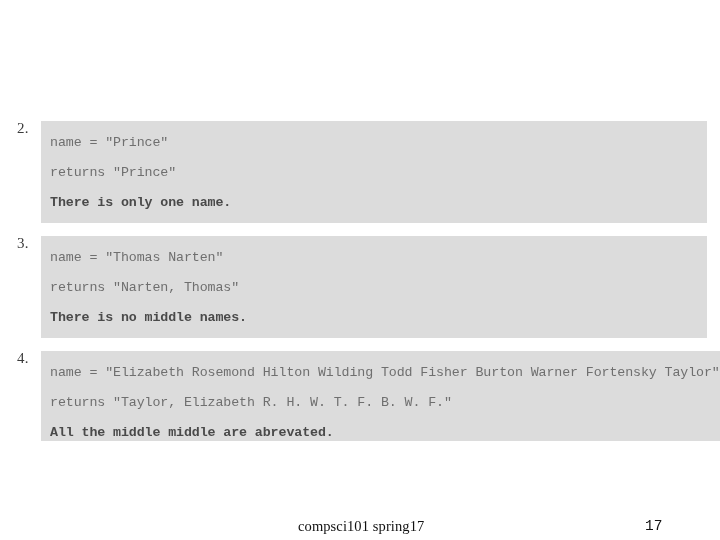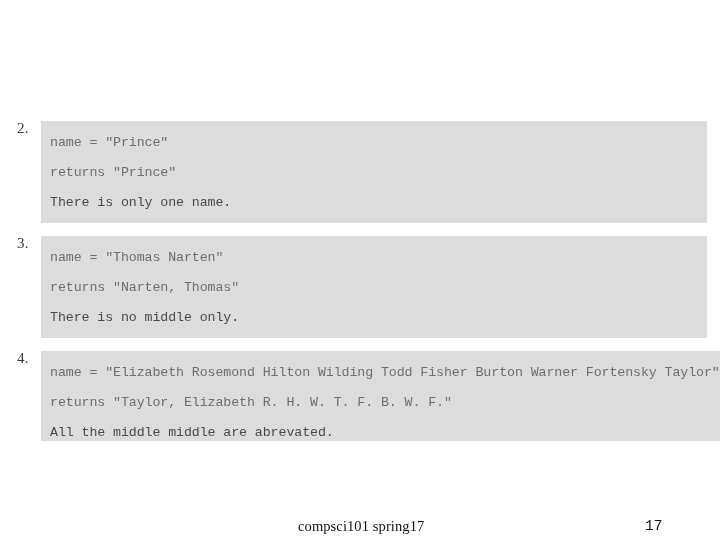--- a/index.html
+++ b/index.html
@@ -60,20 +60,21 @@
     line-height: 30px;
     height: 30px;
     white-space: pre;
     padding-left: 9px;
     color: #6f6f6f;
     letter-spacing: -0.1px;
   }
 
   .code-line.note {
     color: #4a4a4a;
+    font-weight: bold;
   }
 
   
   #item-2 { top: 118px; }
   #item-2 .code-block { top: 3px; width: 666px; height: 102px; }
 
   #item-3 { top: 233px; }
   #item-3 .code-block { top: 3px; width: 666px; height: 102px; }
 
   #item-4 { top: 348px; }
@@ -120,21 +121,21 @@
       <div class="code-line">returns "Prince"</div>
       <div class="code-line note">There is only one name.</div>
     </div>
   </div>
 
   <div class="item" id="item-3">
     <div class="item-number">3.</div>
     <div class="code-block">
       <div class="code-line">name = "Thomas Narten"</div>
       <div class="code-line">returns "Narten, Thomas"</div>
-      <div class="code-line note">There is no middle only.</div>
+      <div class="code-line note">There is no middle names.</div>
     </div>
   </div>
 
   <div class="item" id="item-4">
     <div class="item-number">4.</div>
     <div class="code-block">
       <div class="code-line">name = "Elizabeth Rosemond Hilton Wilding Todd Fisher Burton Warner Fortensky Taylor"</div>
       <div class="code-line">returns "Taylor, Elizabeth R. H. W. T. F. B. W. F."</div>
       <div class="code-line note">All the middle middle are abrevated.</div>
     </div>

